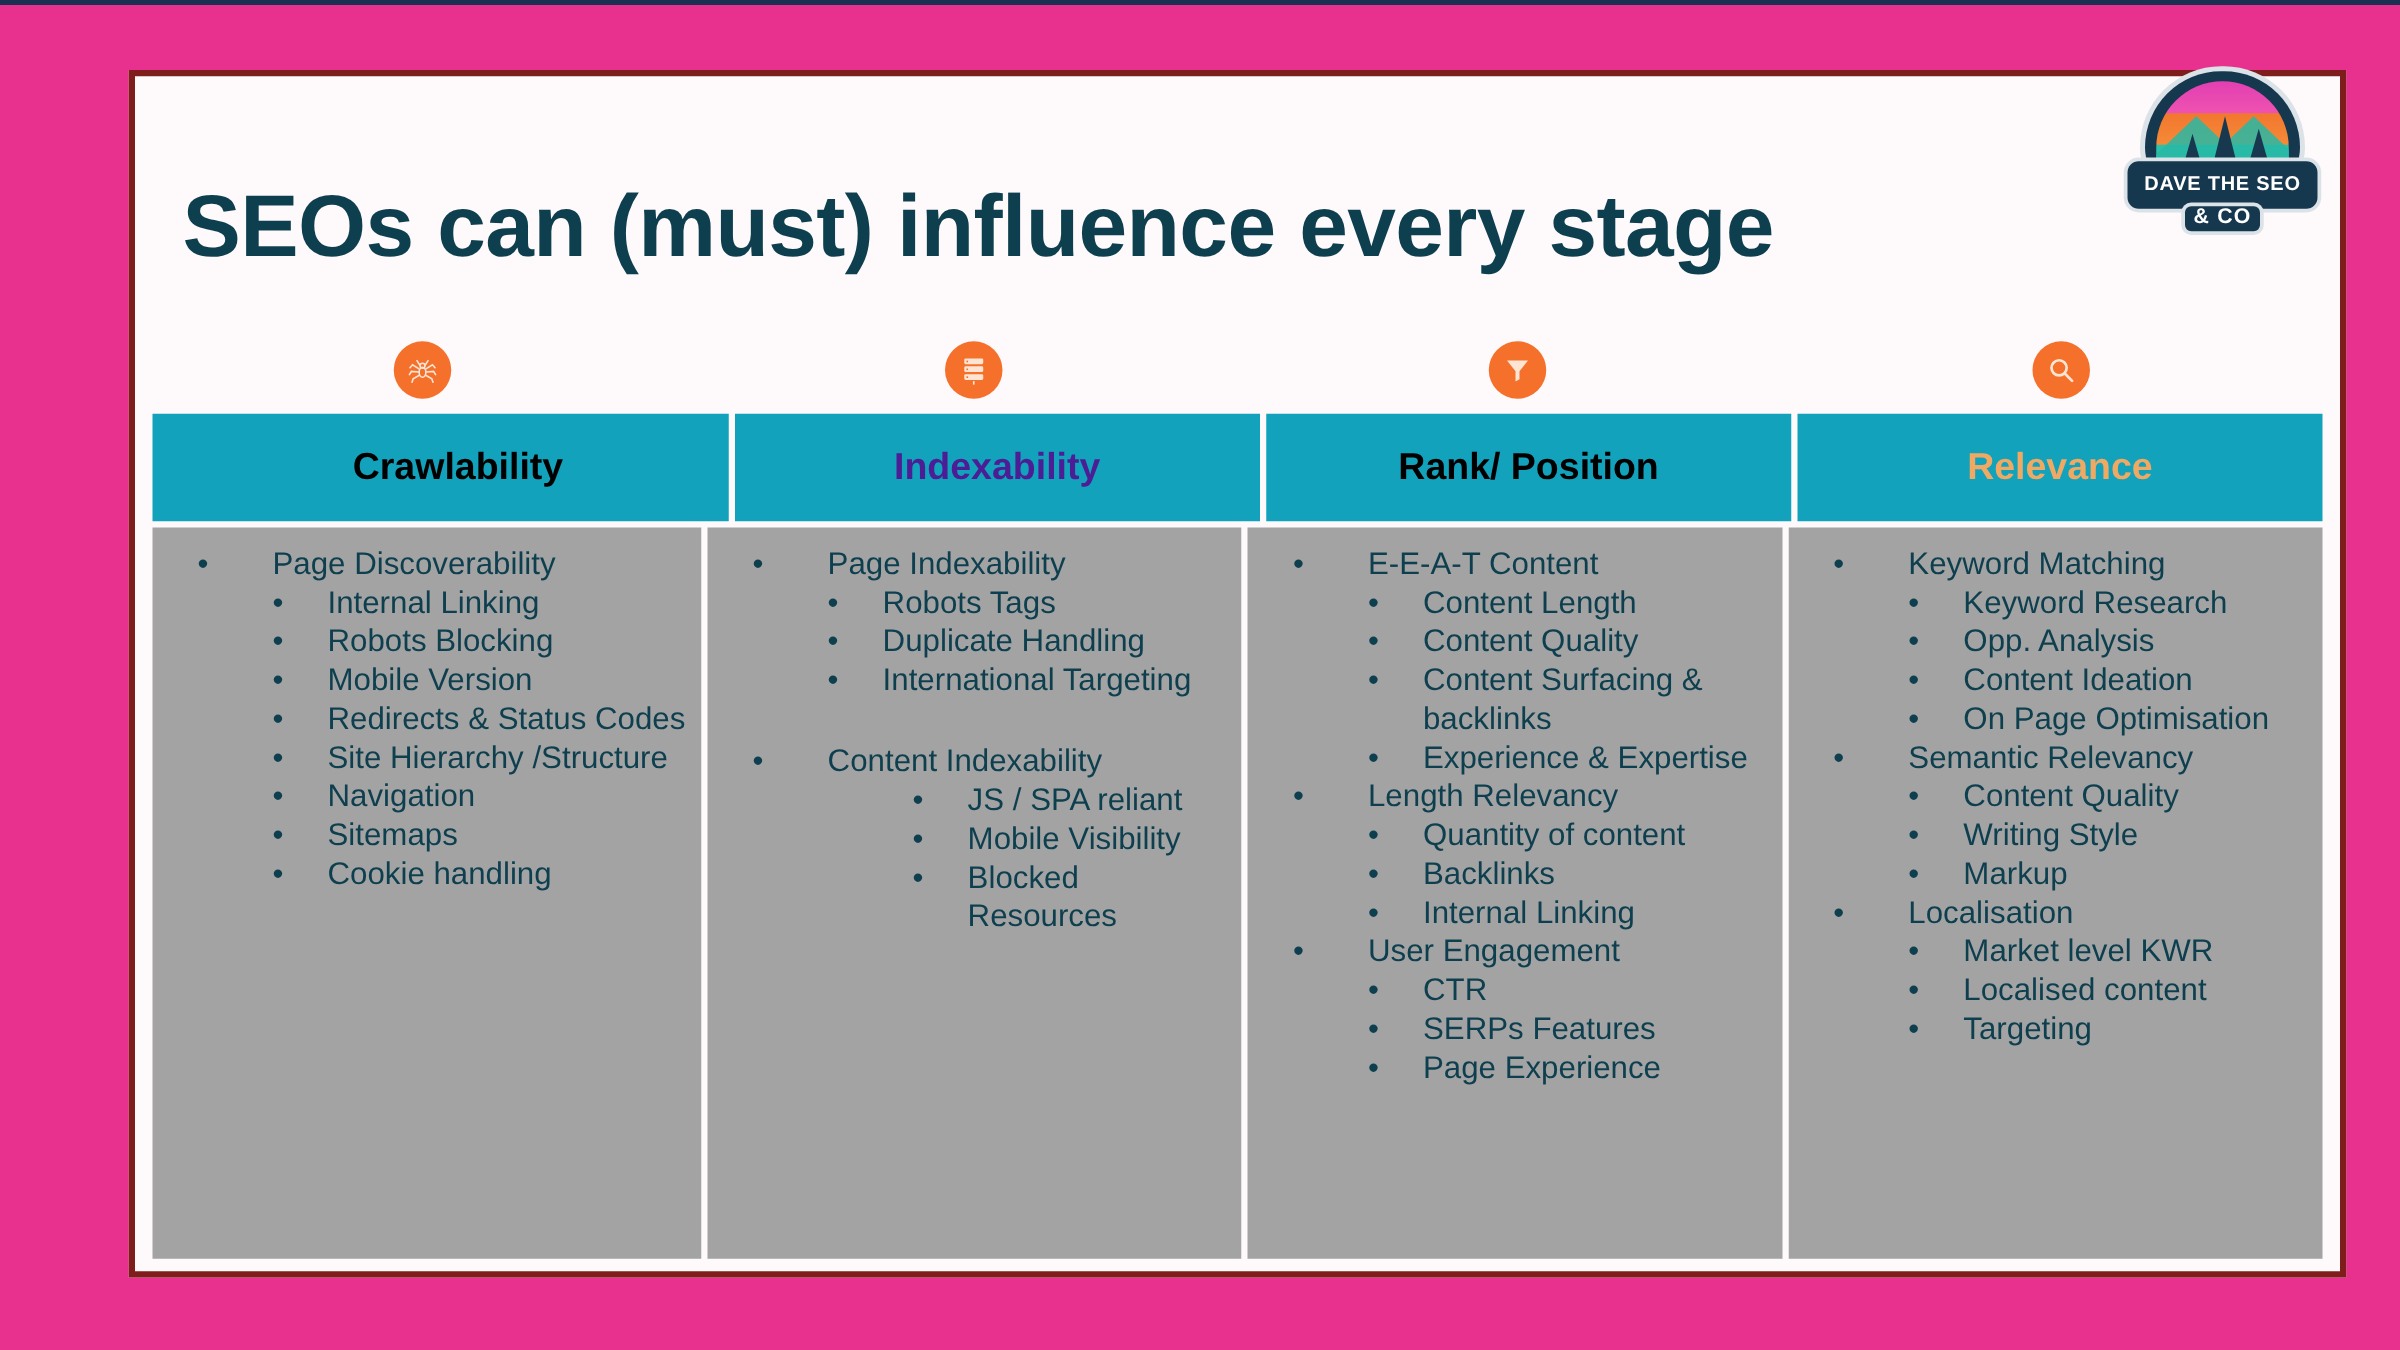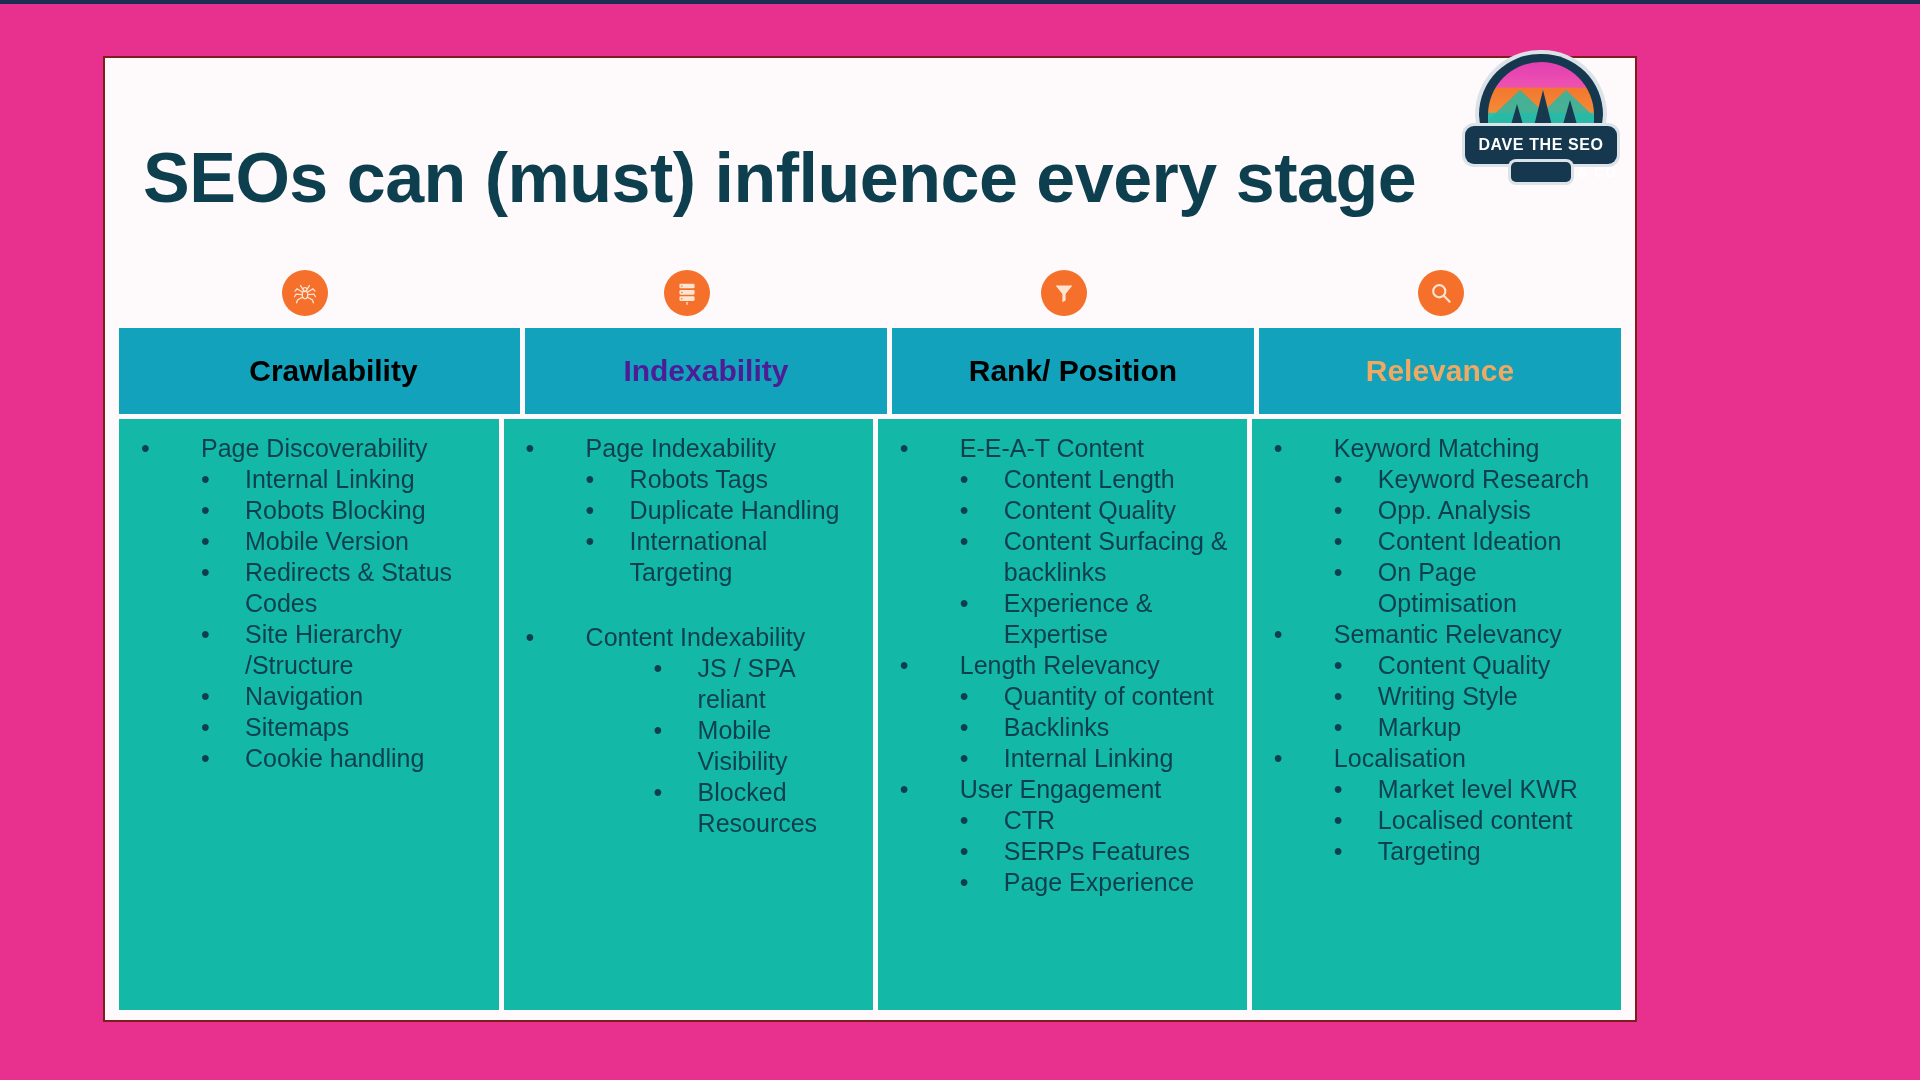--- a/index.html
+++ b/index.html
@@ -22,24 +22,24 @@
     top: 0; left: 0;
     width: 1920px; height: 4px;
     background: #1B3050;
   }
 
   
   .slide {
     position: absolute;
     left: 103px;
     top: 56px;
-    width: 1534px;
+    width: 1774px;
     height: 966px;
     background: #FEF9FB;
-    border: 2px solid #7f1d1d;
+    border: 5px solid #7f1d1d;
     display: flex;
     flex-direction: column;
   }
 
   
   .title-row {
     position: relative;
     height: 200px;
     flex: none;
   }
@@ -115,23 +115,23 @@
   .logo-ribbon span {
     color: #FFFFFF;
     font-size: 16px;
     font-weight: 700;
     letter-spacing: .6px;
   }
   .logo-sub {
     position: absolute;
     left: 0; bottom: 0;
     width: 152px;
-    text-align: right;
+    text-align: center;
     color: #FFFFFF;
-    font-size: 14px;
+    font-size: 17px;
     font-weight: 700;
     letter-spacing: 1px;
   }
   .logo-sub-bg {
     position: absolute;
     left: 46px; bottom: -2px;
     width: 60px; height: 20px;
     background: #16384F;
     border-radius: 5px;
     box-shadow: 0 0 0 3px #DCE3E8;
@@ -187,22 +187,22 @@
   .th.c1 { flex: 1.03; padding-left: 28px; }
   .tbody {
     display: flex;
     gap: 5px;
     flex: 1;
     margin-top: 5px;
     min-height: 0;
   }
   .td {
     flex: 1;
-    background: #14b8a6;
-    padding: 14px 10px 10px 10px;
+    background: #a3a3a3;
+    padding: 14px 10px 10px 24px;
     overflow: hidden;
   }
   .td.c1 { flex: 1.03; }
 
   
   ul.lvl1 { list-style: none; }
   ul.lvl1 > li {
     position: relative;
     color: #0E3F4F;
     font-size: 25px;

